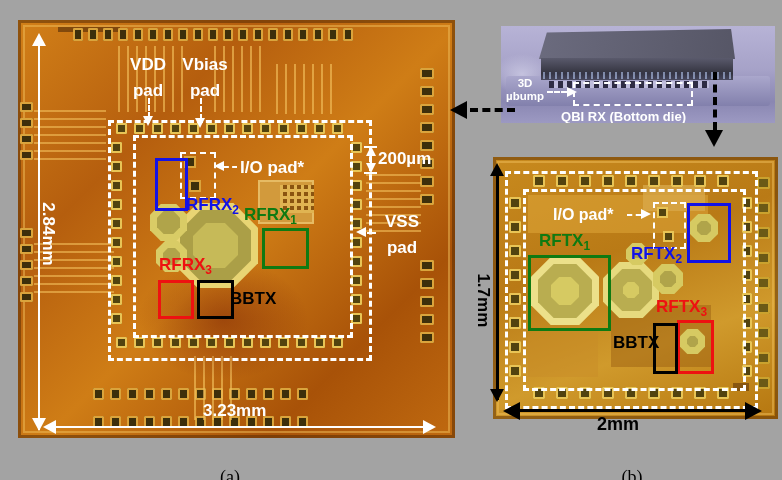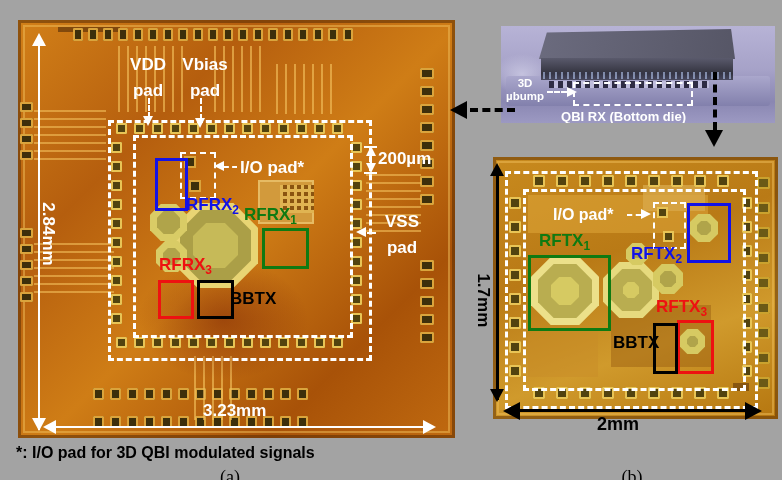--- a/index.html
+++ b/index.html
@@ -449,17 +449,16 @@
   <div class="line-v blk" style="left:496px;top:167px;height:233px;border-left-width:3px;z-index:12;"></div>
   <div class="t-up blk" style="left:490px;top:163px;z-index:12;"></div>
   <div class="t-down blk" style="left:490px;top:389px;z-index:12;"></div>
   <div class="lbl rot blk" style="left:455px;top:291px;width:56px;color:#000;z-index:12;">1.7mm</div>
 
   <div class="line-h blk" style="left:509px;top:409px;width:242px;border-top-width:3px;z-index:12;"></div>
   <div class="t-left big blk" style="left:503px;top:402px;z-index:12;"></div>
   <div class="t-right big blk" style="left:745px;top:402px;z-index:12;"></div>
   <div class="lbl blk" style="left:597px;top:415px;color:#000;font-size:18px;z-index:12;">2mm</div>
 
-  <div id="footnote">*: I/O pad for 3D QBI modulated signals</div>
   <div class="cap" style="left:210px;top:467px;width:40px;text-align:center;">(a)</div>
   <div class="cap" style="left:612px;top:467px;width:40px;text-align:center;">(b)</div>
 
 </div>
 
 </body></html>

